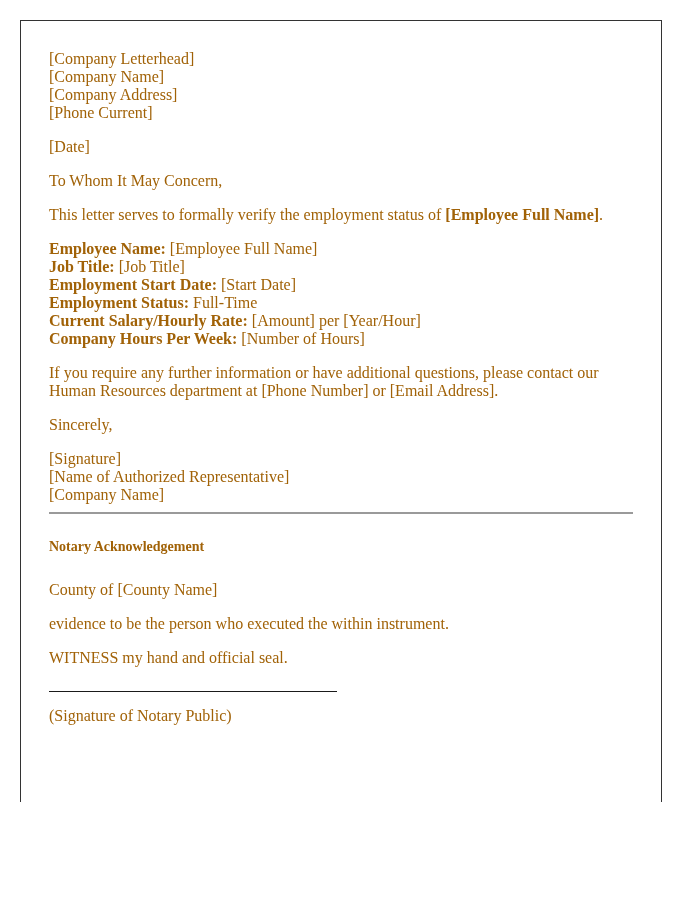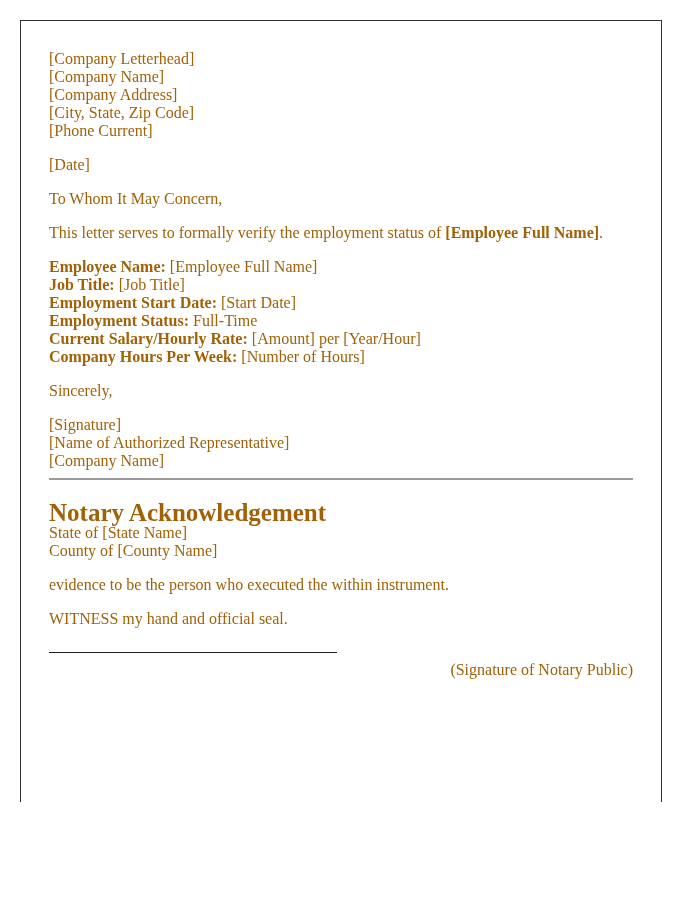--- a/index.html
+++ b/index.html
@@ -33,49 +33,47 @@
   .line { display: block; white-space: nowrap; }
   b, .bold { font-weight: bold; }
   .divider {
     border: none;
     border-top: 2px solid #9a9a9a;
     margin: 7px 0 22px 0;
     height: 0;
     width: 584px;
   }
   .notary-heading {
-    font-size: 25px;
+    font-size: 14px;
     font-weight: bold;
     line-height: 22px;
-    margin: 0 0 0 0;
+    margin: 0 0 23px 0;
   }
   .sig-line {
     width: 288px;
     border-top: 1px solid #1a1a1a;
     margin-top: 24px;
     height: 0;
   }
   .sig-caption {
     display: block;
-    margin-top: 8px;
+    margin-top: 15px;
     white-space: nowrap;
-    text-align: right;
   }
 </style>
 </head>
 <body>
 
 <div class="viewport">
   <div class="letter">
 
     <div class="block">
       <span class="line">[Company Letterhead]</span>
       <span class="line">[Company Name]</span>
       <span class="line">[Company Address]</span>
-      <span class="line">[City, State, Zip Code]</span>
       <span class="line">[Phone Current]</span>
     </div>
 
     <div class="block">
       <span class="line">[Date]</span>
     </div>
 
     <div class="block">
       <span class="line">To Whom It May Concern,</span>
     </div>
@@ -86,37 +84,40 @@
 
     <div class="block">
       <span class="line"><b>Employee Name:</b><span> [Employee Full Name]</span></span>
       <span class="line"><b>Job Title:</b><span> [Job Title]</span></span>
       <span class="line"><b>Employment Start Date:</b><span> [Start Date]</span></span>
       <span class="line"><b>Employment Status:</b><span> Full-Time</span></span>
       <span class="line"><b>Current Salary/Hourly Rate:</b><span> [Amount] per [Year/Hour]</span></span>
       <span class="line"><b>Company Hours Per Week:</b><span> [Number of Hours]</span></span>
     </div>
 
+    <div class="block">
+      <span class="line">If you require any further information or have additional questions, please contact our</span>
+      <span class="line">Human Resources department at [Phone Number] or [Email Address].</span>
+    </div>
 
     <div class="block">
       <span class="line">Sincerely,</span>
     </div>
 
     <div class="block" style="margin-bottom:8px;">
       <span class="line">[Signature]</span>
       <span class="line">[Name of Authorized Representative]</span>
       <span class="line">[Company Name]</span>
     </div>
 
     <hr class="divider">
 
     <div class="notary-heading">Notary Acknowledgement</div>
 
     <div class="block">
-      <span class="line">State of [State Name]</span>
       <span class="line">County of [County Name]</span>
     </div>
 
     <div class="block">
       <span class="line">evidence to be the person who executed the within instrument.</span>
     </div>
 
     <div class="block" style="margin-bottom:8px;">
       <span class="line">WITNESS my hand and official seal.</span>
     </div>

